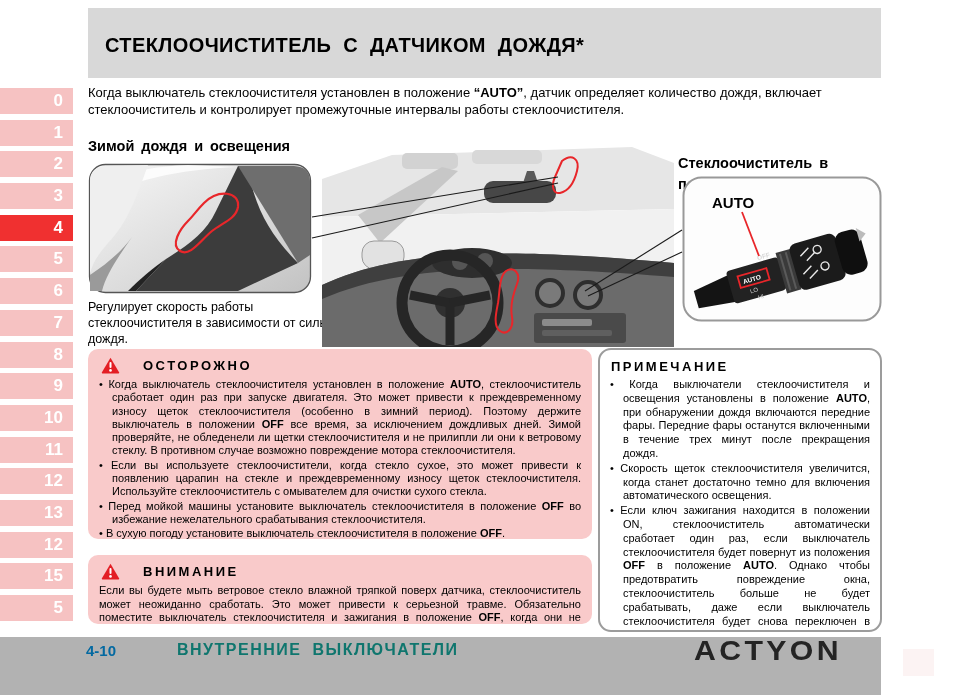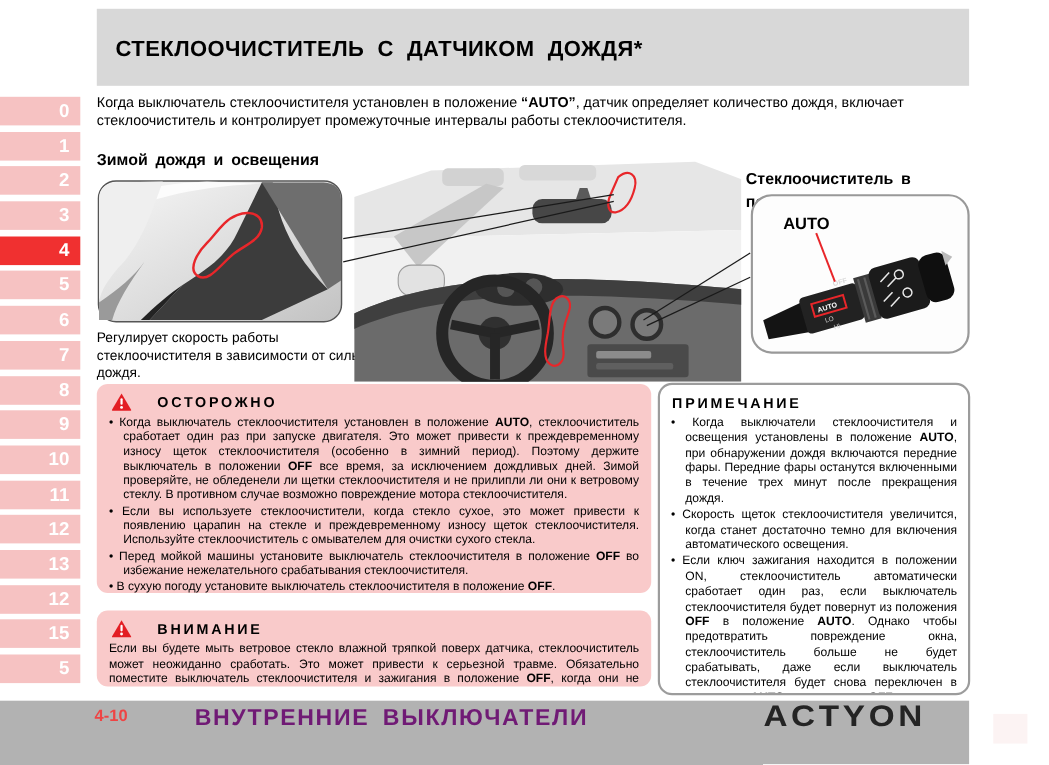--- a/index.html
+++ b/index.html
@@ -41,22 +41,22 @@
               letter-spacing:2.5px;margin:2px 0 4px 2px;}
   .note-box .box-header{margin-left:1px;}
   .warn-icon{flex:0 0 auto;display:inline-block;}
 
   .box-list{margin:0;padding:0;list-style:none;font-size:11px;line-height:13.3px;text-align:justify;}
   .box-list li{padding-left:13px;text-indent:-13px;margin-bottom:1px;}
   .note-box .box-list{line-height:13.8px;}
   .plain-text{font-size:11px;line-height:13.6px;text-align:justify;}
 
   .footer-bar{position:absolute;left:0;top:637px;width:881px;height:58px;background:var(--footer-gray,#b2b2b2);}
-  .page-num{position:absolute;left:86px;top:642px;font-size:15px;font-weight:bold;color:#ef4444;}
-  .chapter{position:absolute;left:177px;top:641px;font-size:21px;font-weight:bold;color:#701a75;
+  .page-num{position:absolute;left:86px;top:642px;font-size:15px;font-weight:bold;color:#0369a1;}
+  .chapter{position:absolute;left:177px;top:641px;font-size:16px;font-weight:bold;color:#0f766e;
            letter-spacing:1.5px;word-spacing:5px;}
   .brand{position:absolute;left:694px;top:636px;font-size:27px;font-weight:bold;
          color:var(--logo-dark,#242424);letter-spacing:3px;transform:scaleX(1.12);transform-origin:left;}
   .pink-square{position:absolute;left:903px;top:649px;width:31px;height:27px;background:#fcf3f3;}
 </style>
 </head>
 <body>
 
 <div class="page">
 

